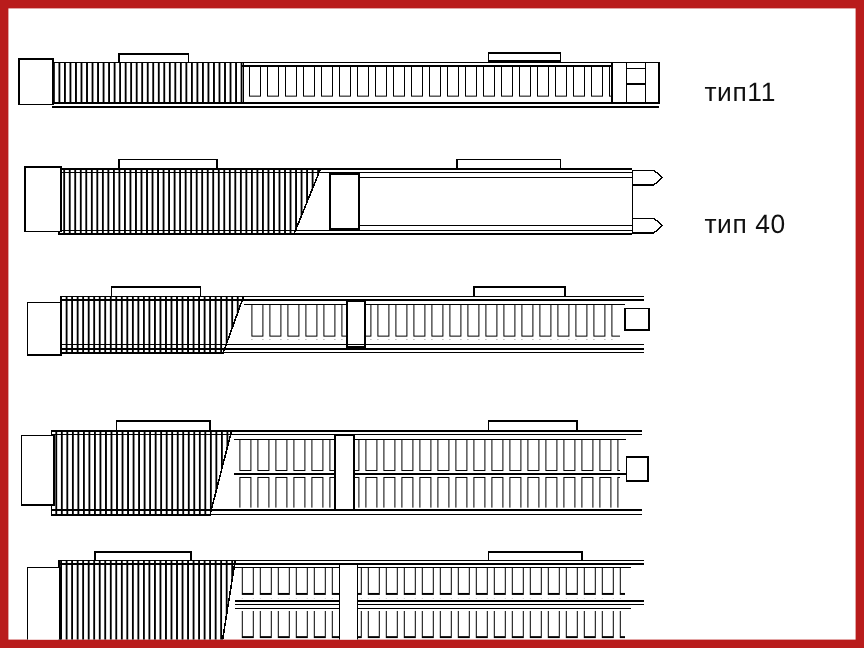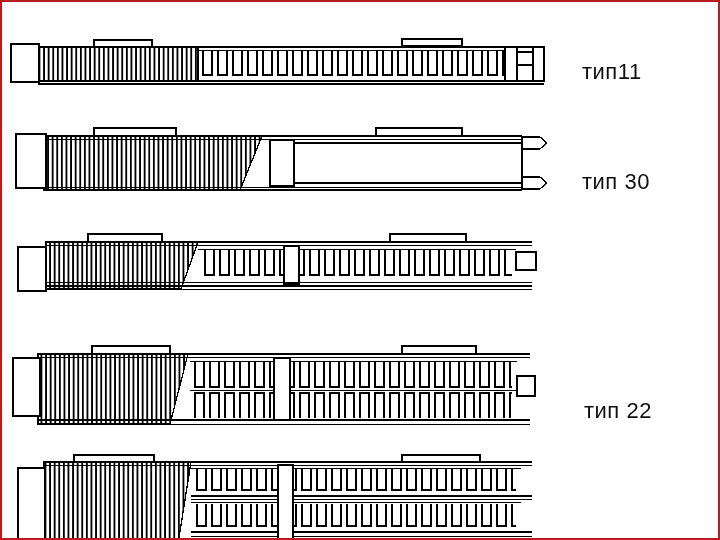--- a/index.html
+++ b/index.html
@@ -1,21 +1,21 @@
 <!DOCTYPE html>
 <html><head>
 <meta charset="utf-8">
 <style>
   * { margin:0; padding:0; box-sizing:border-box; }
   html,body { background:#fff; }
   .page {
     position:relative;
     width:720px; height:540px;
     background:#ffffff;
-    border:2px solid #b91c1c;
+    border:7px solid #b91c1c;
     overflow:hidden;
     font-family:"Liberation Sans", sans-serif;
   }
   .draw { position:absolute; }
   .type-label {
     position:absolute;
     font-size:22px;
     color:#101010;
     letter-spacing:0.5px;
     white-space:nowrap;
@@ -77,21 +77,21 @@
 
     <polygon points="30,10 248,10 226,64 30,64" fill="url(#hB)" stroke="#000" stroke-width="1.3"></polygon>
 
     <rect x="256" y="14" width="24" height="46" fill="#fff" stroke="#000" stroke-width="1.2"></rect>
 
     <polygon points="508,11 526,11 533,17 526,23 508,23" fill="#fff" stroke="#000" stroke-width="1.2"></polygon>
     <polygon points="508,51 526,51 533,57 526,63 508,63" fill="#fff" stroke="#000" stroke-width="1.2"></polygon>
 
     <rect x="2" y="8" width="30" height="54" fill="#fff" stroke="#000" stroke-width="1.4"></rect>
   </svg>
-  <div class="type-label" style="left:580px; top:167px;">тип 30</div>
+  <div class="type-label" style="left:580px; top:167px;">тип 40</div>
 
   <svg class="draw" style="left:14px; top:230px;" width="548" height="68" viewBox="0 0 548 68">
     <defs>
       <pattern id="hC" width="4.6" height="10" patternUnits="userSpaceOnUse">
         <line x1="2" y1="0" x2="2" y2="10" stroke="#000" stroke-width="1.4"></line>
       </pattern>
       <pattern id="cC" x="186" y="17" width="15" height="29" patternUnits="userSpaceOnUse">
         <path d="M3,0 V26 H12 V0" fill="none" stroke="#000" stroke-width="1.3"></path>
       </pattern>
     </defs>
@@ -149,21 +149,20 @@
 
     <rect x="262" y="14" width="16" height="62" fill="#fff" stroke="#000" stroke-width="1.2"></rect>
 
     <line x1="26" y1="76" x2="518" y2="76" stroke="#000" stroke-width="1.4"></line>
     <line x1="26" y1="80" x2="518" y2="80" stroke="#000" stroke-width="1"></line>
 
     <rect x="505" y="32" width="18" height="20" fill="#fff" stroke="#000" stroke-width="1.2"></rect>
 
     <rect x="1" y="14" width="27" height="58" fill="#fff" stroke="#000" stroke-width="1.4"></rect>
   </svg>
-  <div class="type-label" style="left:582px; top:396px;">тип 22</div>
 
   <svg class="draw" style="left:14px; top:450px;" width="548" height="92" viewBox="0 0 548 92">
     <defs>
       <pattern id="hE" width="4.6" height="10" patternUnits="userSpaceOnUse">
         <line x1="2" y1="0" x2="2" y2="10" stroke="#000" stroke-width="1.4"></line>
       </pattern>
       <pattern id="cE1" x="178" y="16" width="15" height="26" patternUnits="userSpaceOnUse">
         <path d="M3,0 V22 H12 V0" fill="none" stroke="#000" stroke-width="1.3"></path>
       </pattern>
       <pattern id="cE2" x="178" y="52" width="15" height="26" patternUnits="userSpaceOnUse">

